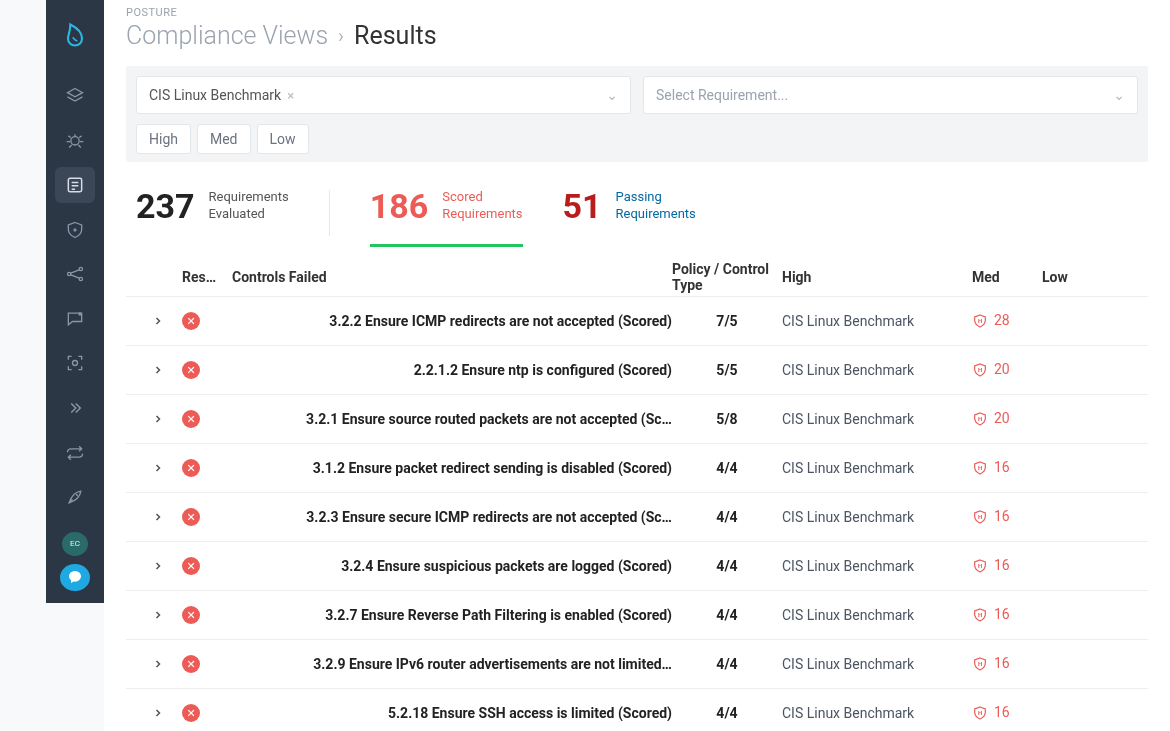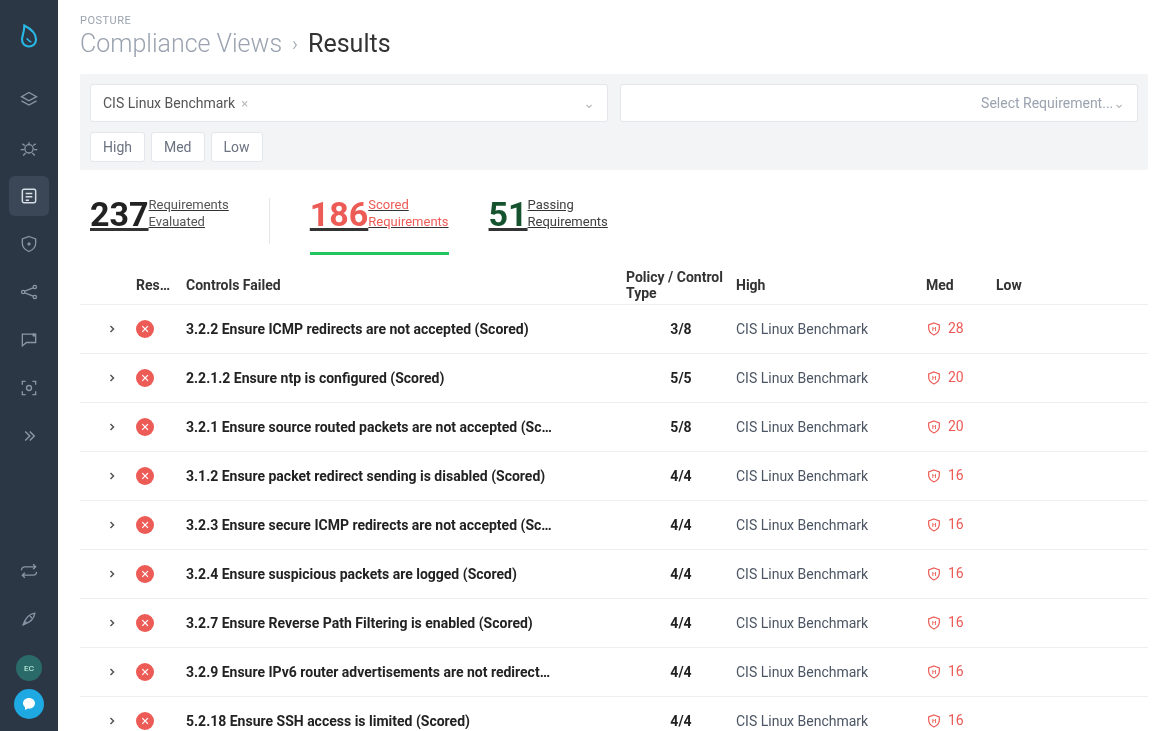--- a/index.html
+++ b/index.html
@@ -9,26 +9,27 @@
       color: #333;
       width: 1170px;
       height: 731px;
       overflow: hidden;
       display: flex;
     }
     
     .sidebar {
       width: 58px;
       background: #2c3745;
-      height: 731px;
+      height: 603px;
       display: flex;
       flex-direction: column;
       align-items: center;
       padding-top: 20px;
       flex-shrink: 0;
+      margin-left: 46px;
     }
     .sb-logo {
       width: 32px; height: 32px;
       margin-bottom: 28px;
       color: #29b8e6;
       display:flex; align-items:center; justify-content:center;
     }
     .sb-ico {
       width: 40px; height: 40px;
       display: flex; align-items: center; justify-content: center;
@@ -47,21 +48,21 @@
     }
     .sb-chat {
       width: 30px; height: 30px; border-radius: 50%;
       background: #1fa9e2; color: #fff;
       display:flex;align-items:center;justify-content:center;
       margin-bottom: 12px;
     }
     
     .main {
       flex: 1;
-      padding: 14px 22px 0 22px;
+      padding: 6px 22px 0 22px;
       overflow: hidden;
       background: #fff;
     }
     .crumb-top {
       font-size: 11px;
       letter-spacing: 0.5px;
       color: #9aa3af;
       text-transform: uppercase;
       margin-bottom: 2px;
     }
@@ -86,41 +87,41 @@
     .selects-row { display:flex; gap: 12px; margin-bottom: 10px;}
     .sel {
       background: #fff; border: 1px solid #e3e6ea; border-radius: 3px;
       height: 38px; flex:1; display:flex; align-items:center; padding: 0 12px;
       justify-content: space-between; color: #555; font-size: 14px;
       cursor:pointer;
     }
     .sel .tag { display:inline-flex; align-items:center; gap:6px; }
     .sel .tag-x { color:#bbb; font-size:13px; cursor:pointer; }
     .sel .chev { color:#bbb; }
-    .sel.placeholder { color:#9aa3af;justify-content:flex-end; }
+    .sel.placeholder { color:#9aa3af; }
 
     .chips { display:flex; gap:6px; }
     .chip {
       background:#fff; border:1px solid #e3e6ea; border-radius:3px;
       padding: 6px 12px; font-size:14px; color:#6b7280; cursor:pointer;
     }
 
     .stats {
       display:flex; align-items:flex-start; gap:40px;
       padding: 12px 10px 0 10px;
       margin-bottom: 10px;
       position: relative;
     }
-    .stat { display:flex; align-items:center; padding-bottom:18px;text-decoration:underline;}
+    .stat { display:flex; align-items:center; gap:14px; padding-bottom:18px;}
     .stat .num { font-size:34px; font-weight:700; color:#222;}
     .stat .lbl { font-size:13px; color:#555; line-height:1.3;}
     .stat.fail .num { color:#ed5b56;}
     .stat.fail .lbl { color:#ed5b56;}
-    .stat.pass .num { color:#14532d;}
-    .stat.pass .lbl { color:#404040;}
+    .stat.pass .num { color:#b91c1c;}
+    .stat.pass .lbl { color:#0369a1;}
     .stat.fail { border-bottom: 3px solid #22c55e; }
     .divider-v { width:1px; background:#e5e7eb; height:46px; margin-top:4px;}
 
     
     .thead, .trow {
       display:grid;
       grid-template-columns: 48px 50px 440px 110px 190px 70px 70px 70px;
       align-items:center;
       padding: 0 8px;
     }
@@ -136,21 +137,21 @@
       font-size: 14px;
       cursor:pointer;
     }
     .expand-ico { color:#555; display:flex; justify-content:center;}
     .status-ico {
       width:18px;height:18px;border-radius:50%;
       background:#ed5b56; color:#fff;
       display:flex;align-items:center;justify-content:center;
       font-size:11px;
     }
-    .req { font-weight:700; color:#222; white-space:nowrap; overflow:hidden; text-overflow:ellipsis;}
+    .req { font-weight:700; color:#222; white-space:nowrap; overflow:hidden; text-overflow:ellipsis;text-align:right;}
     .controls-failed { font-weight:700; color:#222; text-align:center;}
     .policy { color:#4b5563;}
     .sev { display:flex; align-items:flex-start; gap:6px; color:#ed5b56; font-weight:400;}
     .sev .shield {
       width:16px;height:18px; position:relative;
     }
     .ellip { white-space:nowrap; overflow:hidden; text-overflow:ellipsis;}
   </style>
 </head>
 <body>
@@ -291,21 +292,21 @@
       <div class="trow">
         <div class="expand-ico">
           <svg width="12" height="12" viewBox="0 0 24 24" fill="none" stroke="currentColor" stroke-width="3">
             <path d="M9 6l6 6-6 6"></path>
           </svg>
         </div>
         <div>
           <div class="status-ico">✕</div>
         </div>
         <div class="req ellip">3.2.2 Ensure ICMP redirects are not accepted (Scored)</div>
-        <div class="controls-failed">3/8</div>
+        <div class="controls-failed">7/5</div>
         <div class="policy">CIS Linux Benchmark</div>
         <div class="sev">
           <span class="shield"><svg width="16" height="18" viewBox="0 0 24 24" fill="none" stroke="#ed5b56" stroke-width="1.8">
               <path d="M12 3l8 3v5c0 5-3.5 8-8 10-4.5-2-8-5-8-10V6l8-3z"></path>
               <text x="12" y="15" text-anchor="middle" font-size="9" fill="#ed5b56" stroke="none" font-weight="700">H</text>
             </svg></span>
           <span>28</span>
         </div>
         <div></div>
         <div></div>
@@ -444,21 +445,21 @@
       </div>
       <div class="trow">
         <div class="expand-ico">
           <svg width="12" height="12" viewBox="0 0 24 24" fill="none" stroke="currentColor" stroke-width="3">
             <path d="M9 6l6 6-6 6"></path>
           </svg>
         </div>
         <div>
           <div class="status-ico">✕</div>
         </div>
-        <div class="req ellip">3.2.9 Ensure IPv6 router advertisements are not redirect…</div>
+        <div class="req ellip">3.2.9 Ensure IPv6 router advertisements are not limited…</div>
         <div class="controls-failed">4/4</div>
         <div class="policy">CIS Linux Benchmark</div>
         <div class="sev">
           <span class="shield"><svg width="16" height="18" viewBox="0 0 24 24" fill="none" stroke="#ed5b56" stroke-width="1.8">
               <path d="M12 3l8 3v5c0 5-3.5 8-8 10-4.5-2-8-5-8-10V6l8-3z"></path>
               <text x="12" y="15" text-anchor="middle" font-size="9" fill="#ed5b56" stroke="none" font-weight="700">H</text>
             </svg></span>
           <span>16</span>
         </div>
         <div></div>

